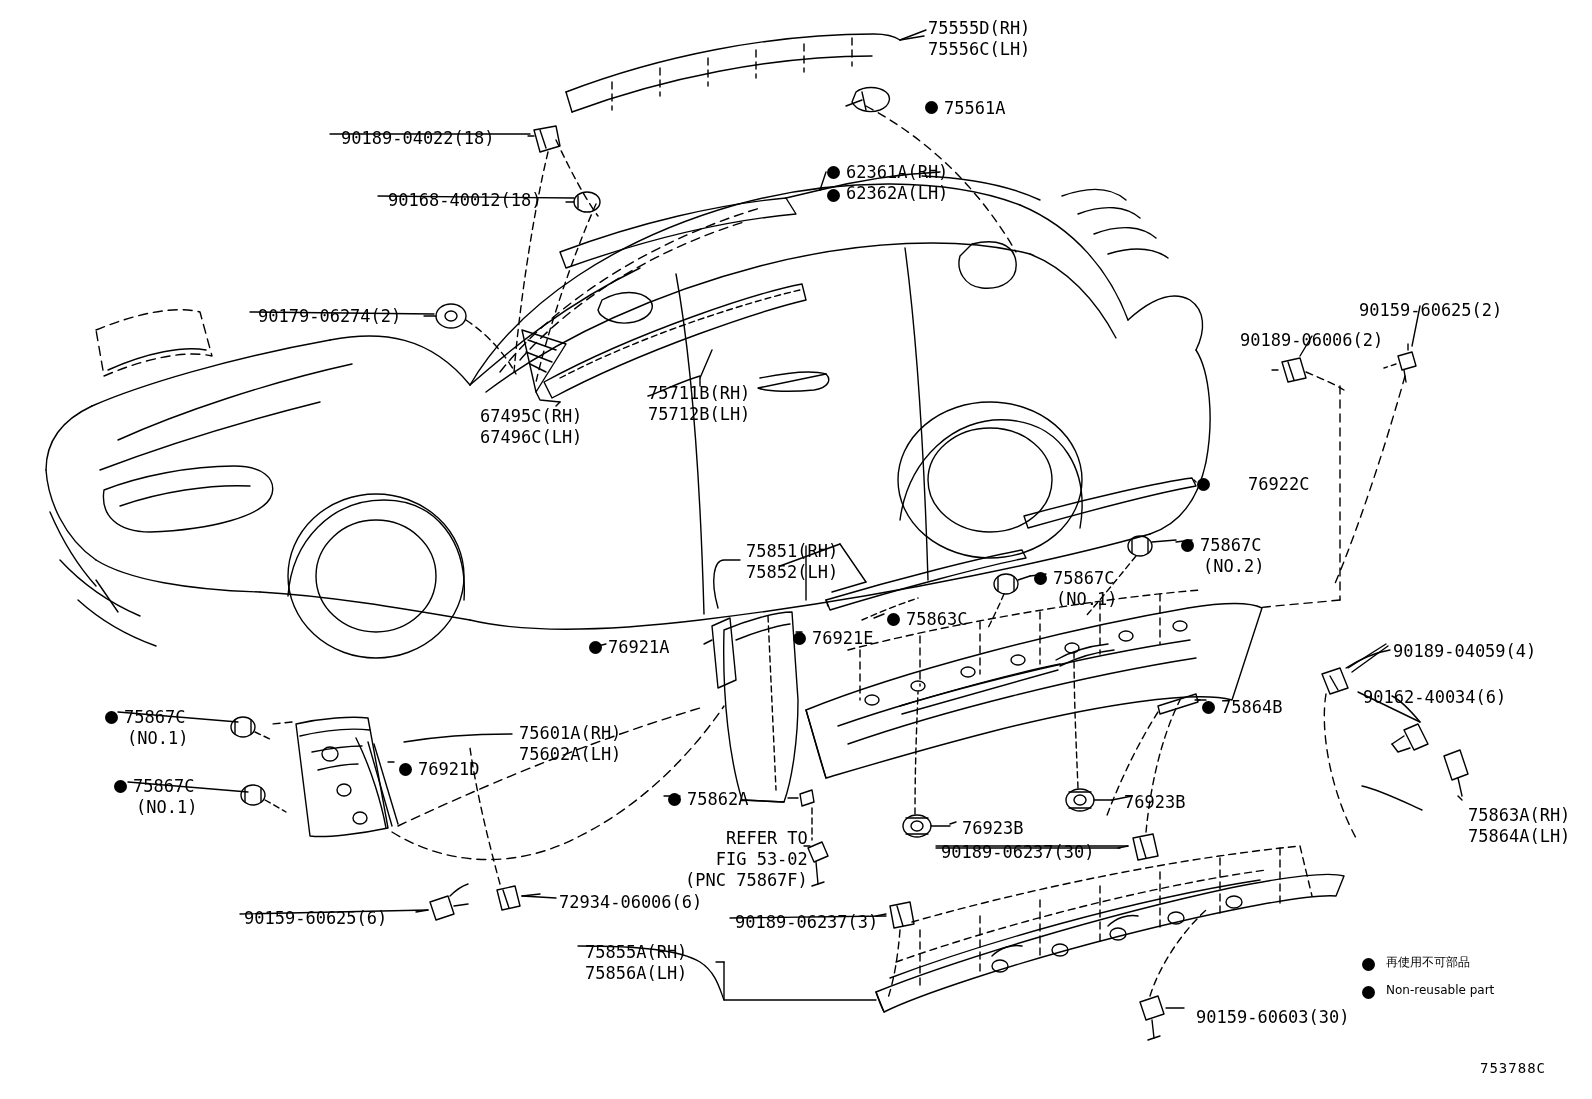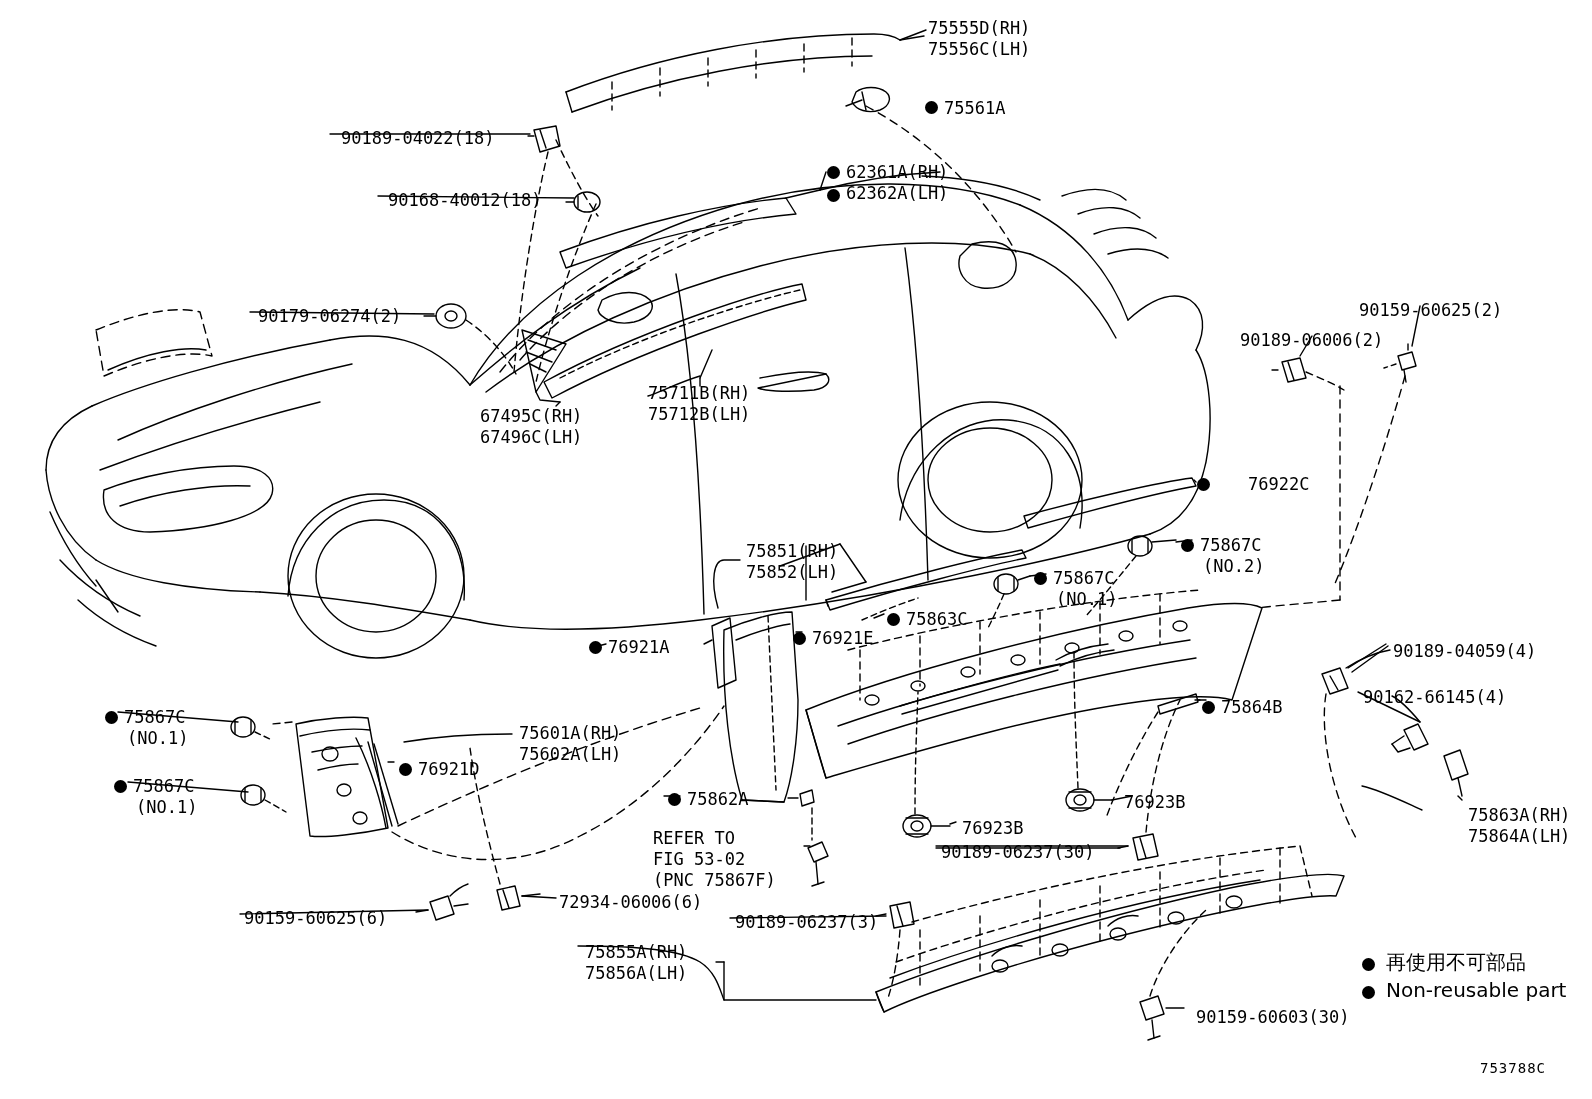--- a/index.html
+++ b/index.html
@@ -2,21 +2,21 @@
 <html><head>
 <meta charset="utf-8">
 <style>
   html,body{margin:0;padding:0;background:#ffffff;}
   body{width:1592px;height:1099px;position:relative;overflow:hidden;
        font-family:"DejaVu Sans Mono","Liberation Mono",monospace;color:#000;}
   #sheet{position:absolute;left:0;top:0;width:1592px;height:1099px;}
   svg.art{position:absolute;left:0;top:0;width:1592px;height:1099px;}
   .lbl{position:absolute;font-size:17px;line-height:21px;white-space:pre;letter-spacing:0px;}
   .bullet{position:absolute;width:13px;height:13px;border-radius:50%;background:#000;}
-  .legend{position:absolute;font-size:20px;line-height:22px;white-space:pre;}
+  .legend{position:absolute;font-size:12px;line-height:22px;white-space:pre;}
   .figcode{position:absolute;font-size:14px;letter-spacing:1px;}
 </style>
 </head>
 <body>
 
 <div id="sheet">
 
   <svg class="art" viewBox="0 0 1592 1099">
     <g fill="none" stroke="#000" stroke-width="1.4" stroke-linecap="round" stroke-linejoin="round">
 
@@ -404,21 +404,21 @@
   <span class="bullet" style="left:887px;top:613px;"></span>
   <div class="lbl" style="left:906px;top:609px;">75863C</div>
 
   <span class="bullet" style="left:589px;top:641px;"></span>
   <div class="lbl" style="left:608px;top:637px;">76921A</div>
 
   <span class="bullet" style="left:793px;top:632px;"></span>
   <div class="lbl" style="left:812px;top:628px;">76921E</div>
 
   <div class="lbl" style="left:1393px;top:641px;">90189-04059(4)</div>
-  <div class="lbl" style="left:1363px;top:687px;">90162-66145(4)</div>
+  <div class="lbl" style="left:1363px;top:687px;">90162-40034(6)</div>
 
   <span class="bullet" style="left:1202px;top:701px;"></span>
   <div class="lbl" style="left:1221px;top:697px;">75864B</div>
 
   <span class="bullet" style="left:105px;top:711px;"></span>
   <div class="lbl" style="left:124px;top:707px;">75867C</div>
   <div class="lbl sub" style="left:127px;top:728px;">(NO.1)</div>
 
   <div class="lbl" style="left:519px;top:723px;">75601A(RH)
 75602A(LH)</div>
@@ -432,21 +432,21 @@
 
   <span class="bullet" style="left:668px;top:793px;"></span>
   <div class="lbl" style="left:687px;top:789px;">75862A</div>
 
   <div class="lbl" style="left:1124px;top:792px;">76923B</div>
   <div class="lbl" style="left:1426px;top:805px;margin-left:42px;">75863A(RH)
 75864A(LH)</div>
   <div class="lbl" style="left:962px;top:818px;">76923B</div>
   <div class="lbl" style="left:941px;top:842px;">90189-06237(30)</div>
 
-  <div class="lbl" style="left:653px;top:828px;">REFER TO
+  <div class="lbl" style="left:685px;top:828px;text-align:right;">REFER TO
 FIG 53-02
 (PNC 75867F)</div>
 
   <div class="lbl" style="left:244px;top:908px;">90159-60625(6)</div>
   <div class="lbl" style="left:559px;top:892px;">72934-06006(6)</div>
   <div class="lbl" style="left:735px;top:912px;">90189-06237(3)</div>
   <div class="lbl" style="left:585px;top:942px;">75855A(RH)
 75856A(LH)</div>
   <div class="lbl" style="left:1196px;top:1007px;">90159-60603(30)</div>
 

